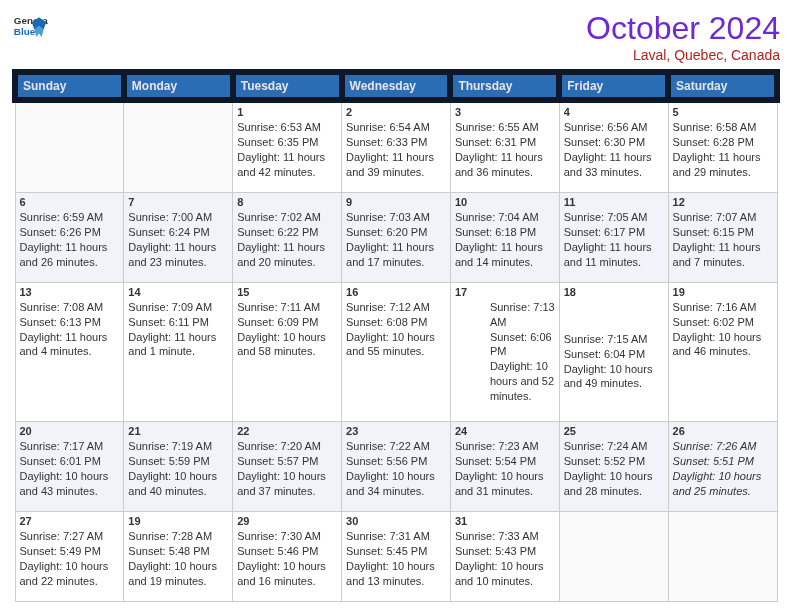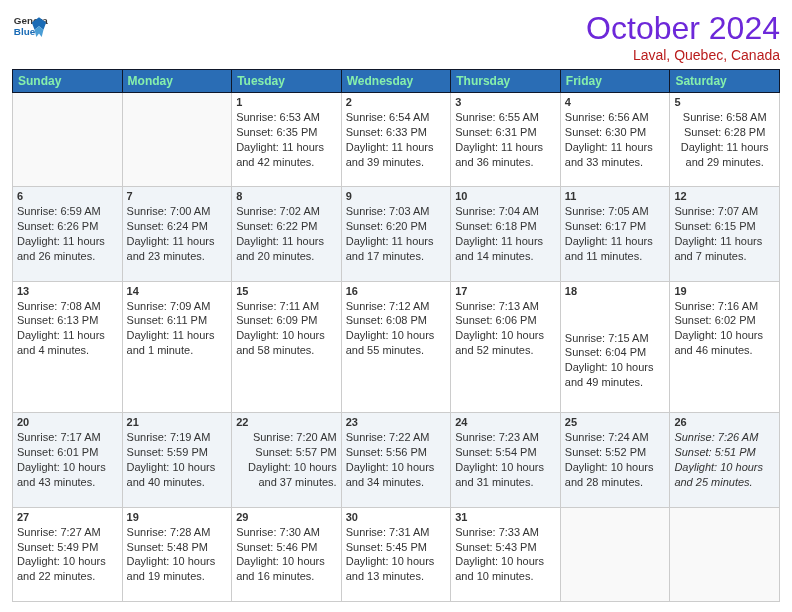--- a/index.html
+++ b/index.html
@@ -46,25 +46,25 @@
     }
     .calendar {
       flex: 1;
       border: 1px solid #ccc;
       border-collapse: collapse;
       width: 100%;
       table-layout: fixed;
     }
     .calendar th {
       background: #2a6db5;
-      color: #86efac;
+      color: #e5e5e5;
       text-align: left;
       padding: 4px 5px;
       font-size: 12px;
-      border: 1px solid #0f172a;
+      border: 6px solid #0f172a;
       margin-top: 40px;
     }
     .calendar td {
       border: 1px solid #ccc;
       vertical-align: top;
       padding: 3px 4px;
       font-size: 9.5px;
       color: #333;
       background: #fff;
       height: 80px;
@@ -142,21 +142,21 @@
 Daylight: 11 hours and 36 minutes.</div>
           </td>
           <td>
             <span class="day-num">4</span>
             <div class="cell-text" style="white-space: pre-line;">Sunrise: 6:56 AM
 Sunset: 6:30 PM
 Daylight: 11 hours and 33 minutes.</div>
           </td>
           <td>
             <span class="day-num">5</span>
-            <div class="cell-text" style="white-space: pre-line; text-align: center;">Sunrise: 6:58 AM
+            <div class="cell-text" style="white-space: pre-line;">Sunrise: 6:58 AM
 Sunset: 6:28 PM
 Daylight: 11 hours and 29 minutes.</div>
           </td>
         </tr>
         <tr class="row-shade">
           <td>
             <span class="day-num">6</span>
             <div class="cell-text" style="white-space: pre-line;">Sunrise: 6:59 AM
 Sunset: 6:26 PM
 Daylight: 11 hours and 26 minutes.</div>
@@ -218,21 +218,21 @@
 Daylight: 10 hours and 58 minutes.</div>
           </td>
           <td>
             <span class="day-num">16</span>
             <div class="cell-text" style="white-space: pre-line;">Sunrise: 7:12 AM
 Sunset: 6:08 PM
 Daylight: 10 hours and 55 minutes.</div>
           </td>
           <td>
             <span class="day-num">17</span>
-            <div class="cell-text" style="white-space: pre-line;">Sunrise: 7:13 AM
+            <div class="cell-text" style="white-space: pre-line; margin-left: 35px;">Sunrise: 7:13 AM
 Sunset: 6:06 PM
 Daylight: 10 hours and 52 minutes.</div>
           </td>
           <td>
             <span class="day-num">18</span>
             <div class="cell-text" style="white-space: pre-line; margin-top: 34px;">Sunrise: 7:15 AM
 Sunset: 6:04 PM
 Daylight: 10 hours and 49 minutes.</div>
           </td>
           <td>
@@ -250,21 +250,21 @@
 Daylight: 10 hours and 43 minutes.</div>
           </td>
           <td>
             <span class="day-num">21</span>
             <div class="cell-text" style="white-space: pre-line;">Sunrise: 7:19 AM
 Sunset: 5:59 PM
 Daylight: 10 hours and 40 minutes.</div>
           </td>
           <td>
             <span class="day-num">22</span>
-            <div class="cell-text" style="white-space: pre-line; text-align: right;">Sunrise: 7:20 AM
+            <div class="cell-text" style="white-space: pre-line;">Sunrise: 7:20 AM
 Sunset: 5:57 PM
 Daylight: 10 hours and 37 minutes.</div>
           </td>
           <td>
             <span class="day-num">23</span>
             <div class="cell-text" style="white-space: pre-line;">Sunrise: 7:22 AM
 Sunset: 5:56 PM
 Daylight: 10 hours and 34 minutes.</div>
           </td>
           <td>

